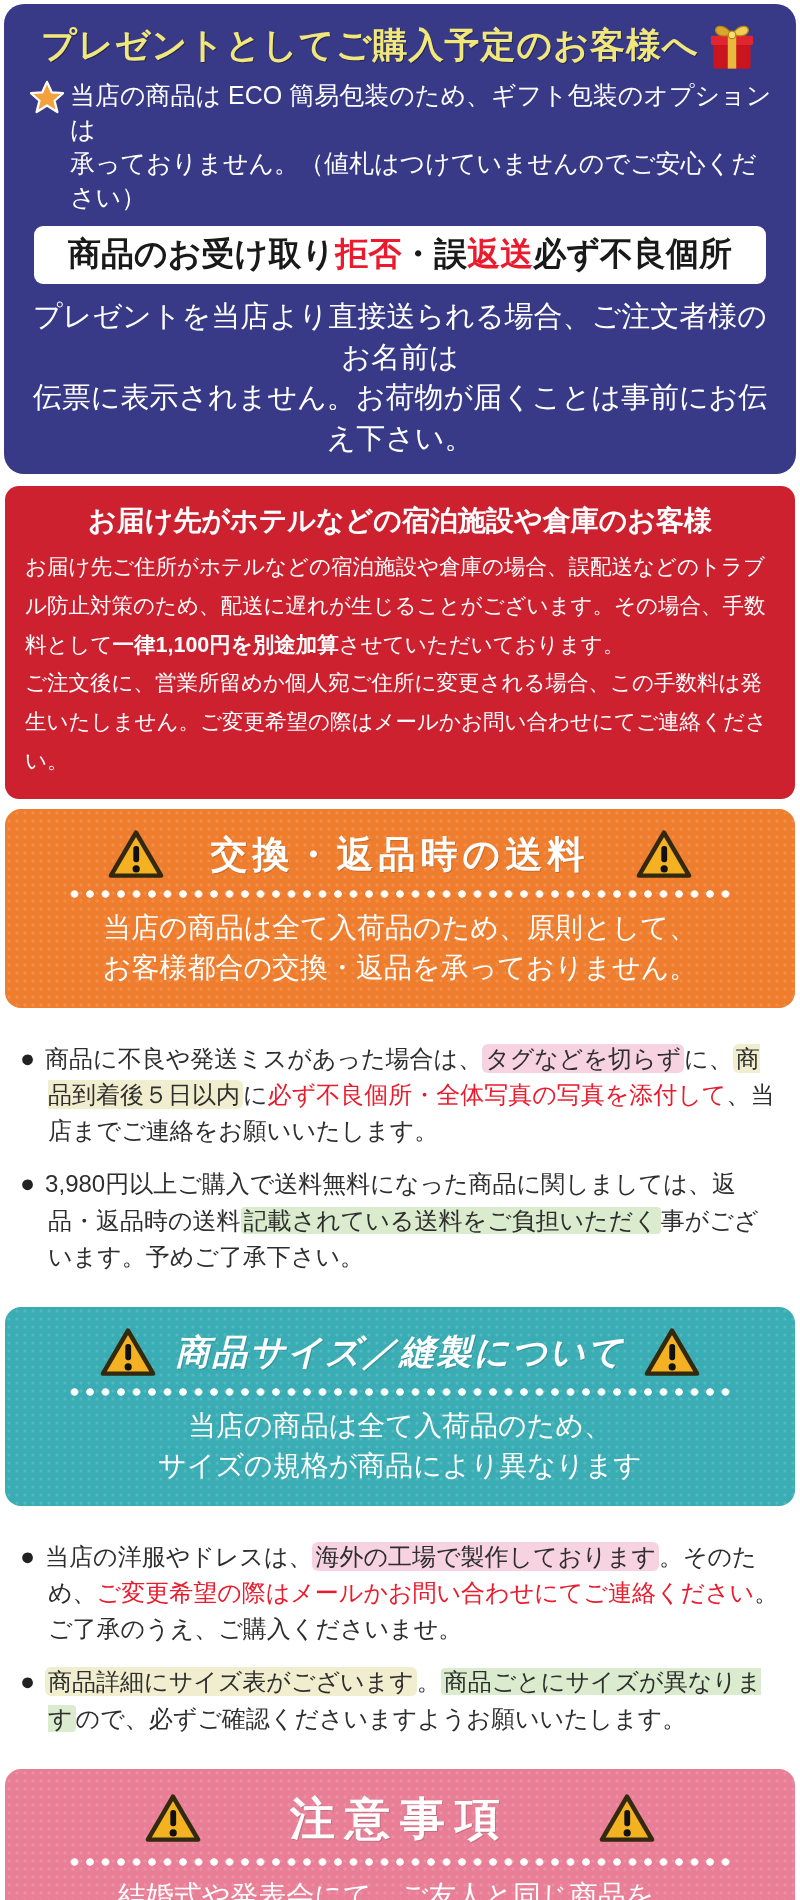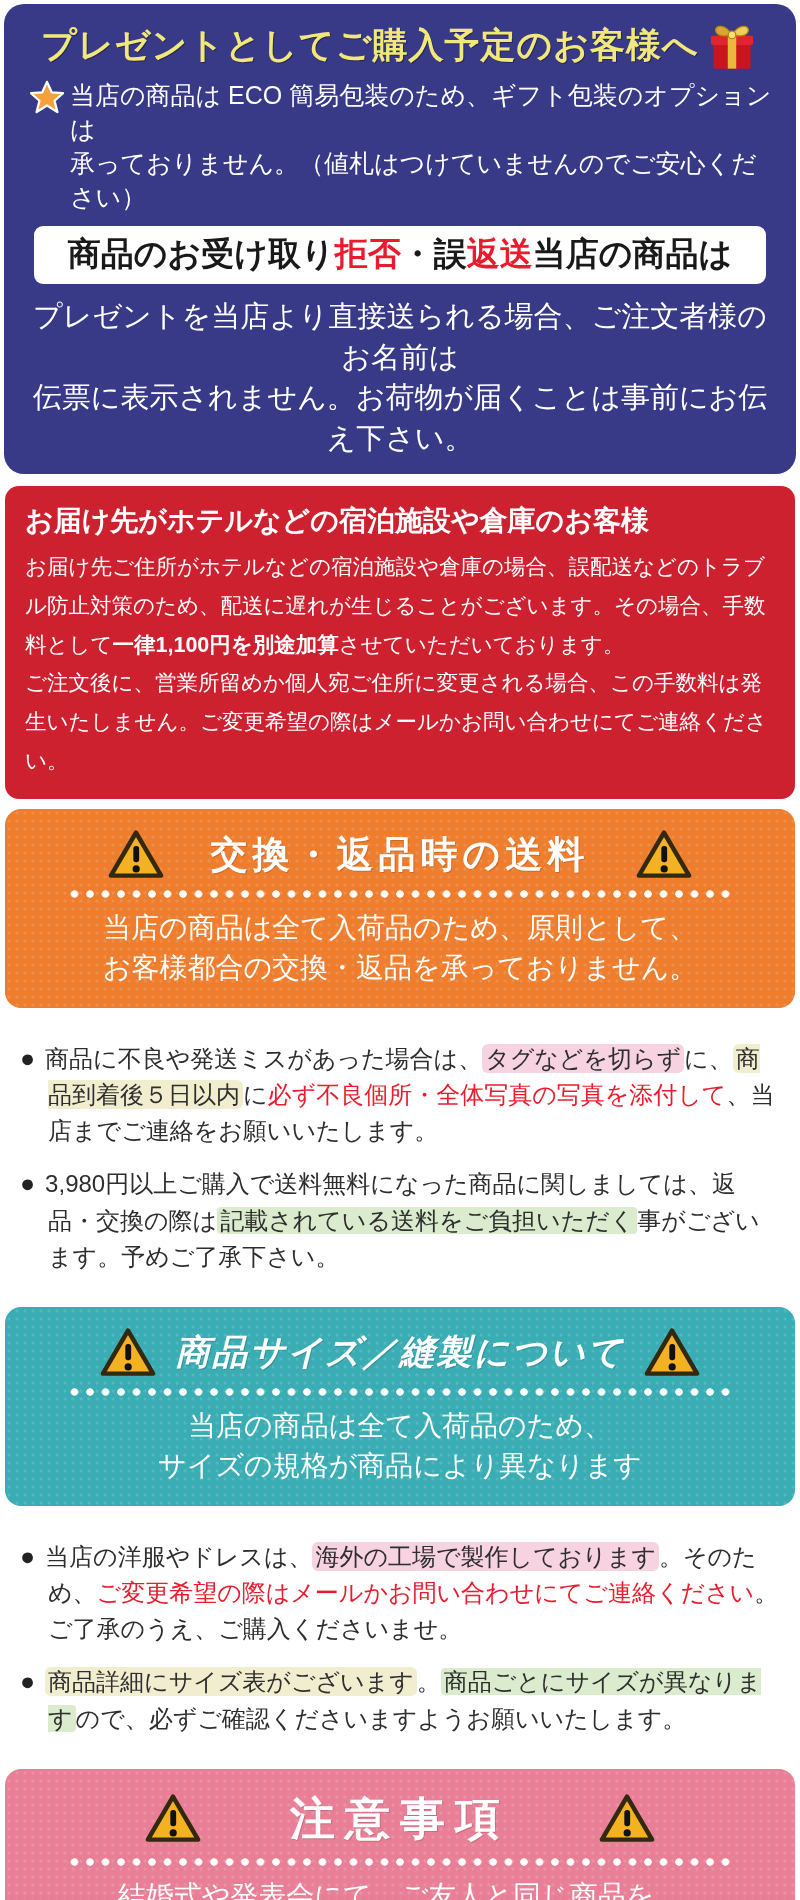--- a/index.html
+++ b/index.html
@@ -47,21 +47,21 @@
   }
 
   
   .red-box{
     background:var(--c-red,#cd2130);
     border-radius:14px;
     padding:16px 20px 18px;
     color:#fff;
   }
   .red-box h2{
-    margin:0 0 8px;text-align:left;
+    margin:0 0 8px;text-align:center;
     font-size:28px;font-weight:bold;
   }
   .red-box p{margin:0;font-size:21.5px;line-height:1.8;font-weight:400;}
   .red-box .bold{font-weight:bold;}
 
   
   .headline-box{
     color:#fff;text-align:center;
     padding:16px 0 18px;
     background-image:radial-gradient(rgba(255,255,255,.13) 1.3px,transparent 1.9px);
@@ -127,21 +127,21 @@
       </span>
     </h1>
     <p class="eco-note">
       <span class="star-svg icon-wrap">
         <svg viewBox="0 0 36 36" width="34" height="34">
           <path d="M18 2 L23 13 L35 14 L26 22 L29 34 L18 27 L7 34 L10 22 L1 14 L13 13 Z" fill="#f2a13c" stroke="#ffffff" stroke-width="2.4" stroke-linejoin="round"></path>
         </svg>
       </span>
       <span><span>当店の商品は ECO 簡易包装のため、ギフト包装のオプションは</span><br><span>承っておりません。（値札はつけていませんのでご安心ください）</span></span>
     </p>
-    <div class="white-banner"><span>商品のお受け取り</span><span class="red">拒否</span><span>・誤</span><span class="red">返送</span><span>当店の商品は</span></div>
+    <div class="white-banner"><span>商品のお受け取り</span><span class="red">拒否</span><span>・誤</span><span class="red">返送</span><span>必ず不良個所</span></div>
     <p class="navy-footer"><span>プレゼントを当店より直接送られる場合、ご注文者様のお名前は</span><br><span>伝票に表示されません。お荷物が届くことは事前にお伝え下さい。</span></p>
   </section>
 
   <section class="box red-box">
     <h2>お届け先がホテルなどの宿泊施設や倉庫のお客様</h2>
     <p><span>お届け先ご住所がホテルなどの宿泊施設や倉庫の場合、誤配送などのトラブル防止対策のため、配送に遅れが生じることがございます。その場合、手数料として</span><span class="bold">一律1,100円を別途加算</span><span>させていただいております。</span></p>
     <p><span>ご注文後に、営業所留めか個人宛ご住所に変更される場合、この手数料は発生いたしません。ご変更希望の際はメールかお問い合わせにてご連絡ください。</span></p>
   </section>
 
   <section class="box headline-box orange">
@@ -162,21 +162,21 @@
         </svg>
       </span>
     </div>
     <div class="dots"></div>
     <p class="center-line">当店の商品は全て入荷品のため、原則として、</p>
     <p class="center-line">お客様都合の交換・返品を承っておりません。</p>
   </section>
 
   <div class="bullets">
     <p class="bullet"><span class="dot">●</span><span><span>商品に不良や発送ミスがあった場合は、</span><span class="hlp">タグなどを切らず</span><span>に、</span><span class="hly">商品到着後５日以内</span><span>に</span><span class="red">必ず不良個所・全体写真の写真を添付して</span><span>、当店までご連絡をお願いいたします。</span></span></p>
-    <p class="bullet"><span class="dot">●</span><span><span>3,980円以上ご購入で送料無料になった商品に関しましては、返品・交換の際は</span><span class="hlg">記載されている送料をご負担いただく</span><span>事がございます。予めご了承下さい。</span></span></p>
+    <p class="bullet"><span class="dot">●</span><span><span>3,980円以上ご購入で送料無料になった商品に関しましては、返品・返品時の送料</span><span class="hlg">記載されている送料をご負担いただく</span><span>事がございます。予めご了承下さい。</span></span></p>
   </div>
 
   <section class="box headline-box teal">
     <div class="title-row">
       <span class="warn-svg icon-wrap">
         <svg viewBox="0 0 64 58" width="58" height="52">
           <path d="M32 4 L60 52 L4 52 Z" fill="#f4b223" stroke="#32290f" stroke-width="5" stroke-linejoin="round"></path>
           <rect x="29" y="19" width="6.5" height="18" rx="3" fill="#111"></rect>
           <circle cx="32.2" cy="44.5" r="4" fill="#111"></circle>
         </svg>

